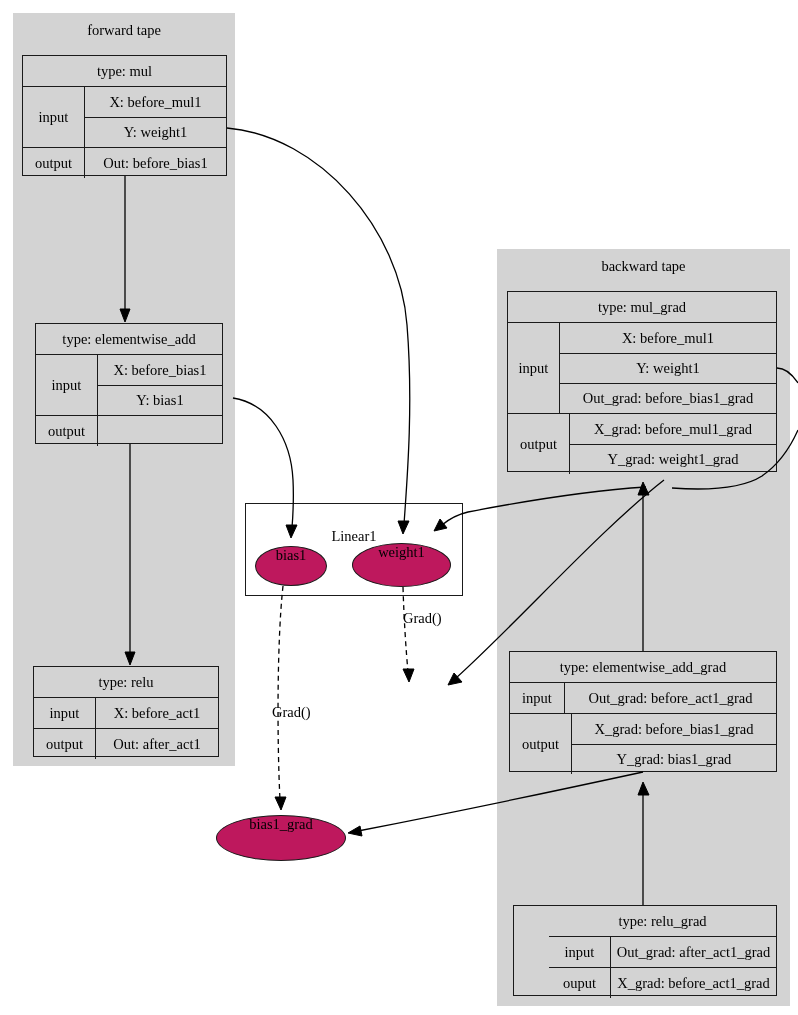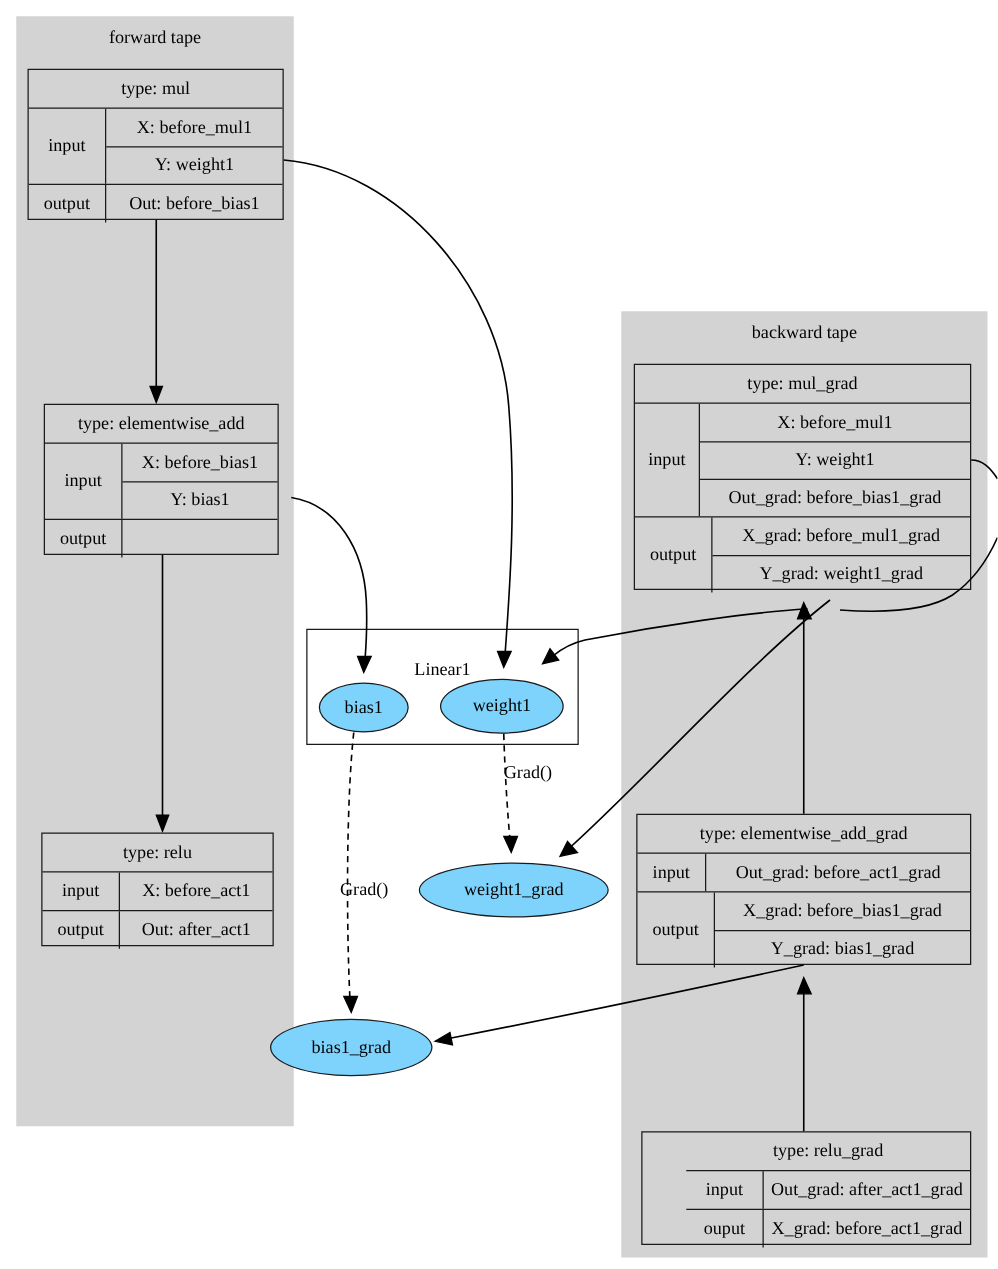--- a/index.html
+++ b/index.html
@@ -18,42 +18,42 @@
   .rcell{display:flex;align-items:center;justify-content:center;
          box-sizing:border-box;padding:0 4px;white-space:nowrap;
          line-height:1;height:30px;}
   .rlabel{border-right:1.2px solid #1a1a1a;}
   .rstack{display:flex;flex-direction:column;flex:1;}
   .rstack .rcell{border-top:1.2px solid #1a1a1a;}
   .rstack .rcell:first-child{border-top:0;}
   .titlecell{justify-content:center;width:100%;}
 
   .ellipse{position:absolute;border:1.3px solid #1a1a1a;border-radius:50%;
-           background:#7dd3fc;display:flex;align-items:center;
+           background:#be185d;display:flex;
            justify-content:center;font-size:14.5px;box-sizing:border-box;}
 
   .subcluster{position:absolute;background:#ffffff;
               border:1.2px solid #1a1a1a;box-sizing:border-box;}
   .subcluster-title{position:absolute;left:0;right:0;top:4px;text-align:center;
                     font-size:14.5px;margin-top:20px;}
 
   .edgelabel{position:absolute;font-size:14.5px;white-space:nowrap;
              background:transparent;}
   svg#edges{position:absolute;left:0;top:0;width:798px;height:1015px;
             pointer-events:none;}
   svg#edges path{fill:none;stroke:#000;stroke-width:1.3;}
   svg#edges path.dashed{stroke-dasharray:5,4;}
   svg#edges polygon{fill:#000;stroke:#000;stroke-width:1;}
 </style>
 </head>
 <body>
 
 <div id="canvas">
 
-  <div class="cluster" style="left:13px;top:13px;width:222px;height:888px;">
+  <div class="cluster" style="left:13px;top:13px;width:222px;height:753px;">
     <div class="cluster-title">forward tape</div>
   </div>
 
   <div class="rnode" style="left:22px;top:55px;width:205px;height:121px;">
     <div class="rrow first">
       <div class="rcell titlecell">type: mul</div>
     </div>
     <div class="rrow">
       <div class="rcell rlabel" style="width:62px;height:60px;">input</div>
       <div class="rstack">
@@ -170,23 +170,20 @@
   </div>
 
   <div class="ellipse" style="left:255px;top:546px;width:72px;height:40px;">
     <span>bias1</span>
   </div>
 
   <div class="ellipse" style="left:352px;top:543px;width:99px;height:44px;">
     <span>weight1</span>
   </div>
 
-  <div class="ellipse" style="left:335px;top:690px;width:152px;height:44px;">
-    <span>weight1_grad</span>
-  </div>
 
   <div class="ellipse" style="left:216px;top:815px;width:130px;height:46px;">
     <span>bias1_grad</span>
   </div>
 
   <div class="edgelabel" style="left:403px;top:610px;">
     <span>Grad()</span>
   </div>
   <div class="edgelabel" style="left:272px;top:704px;">
     <span>Grad()</span>

